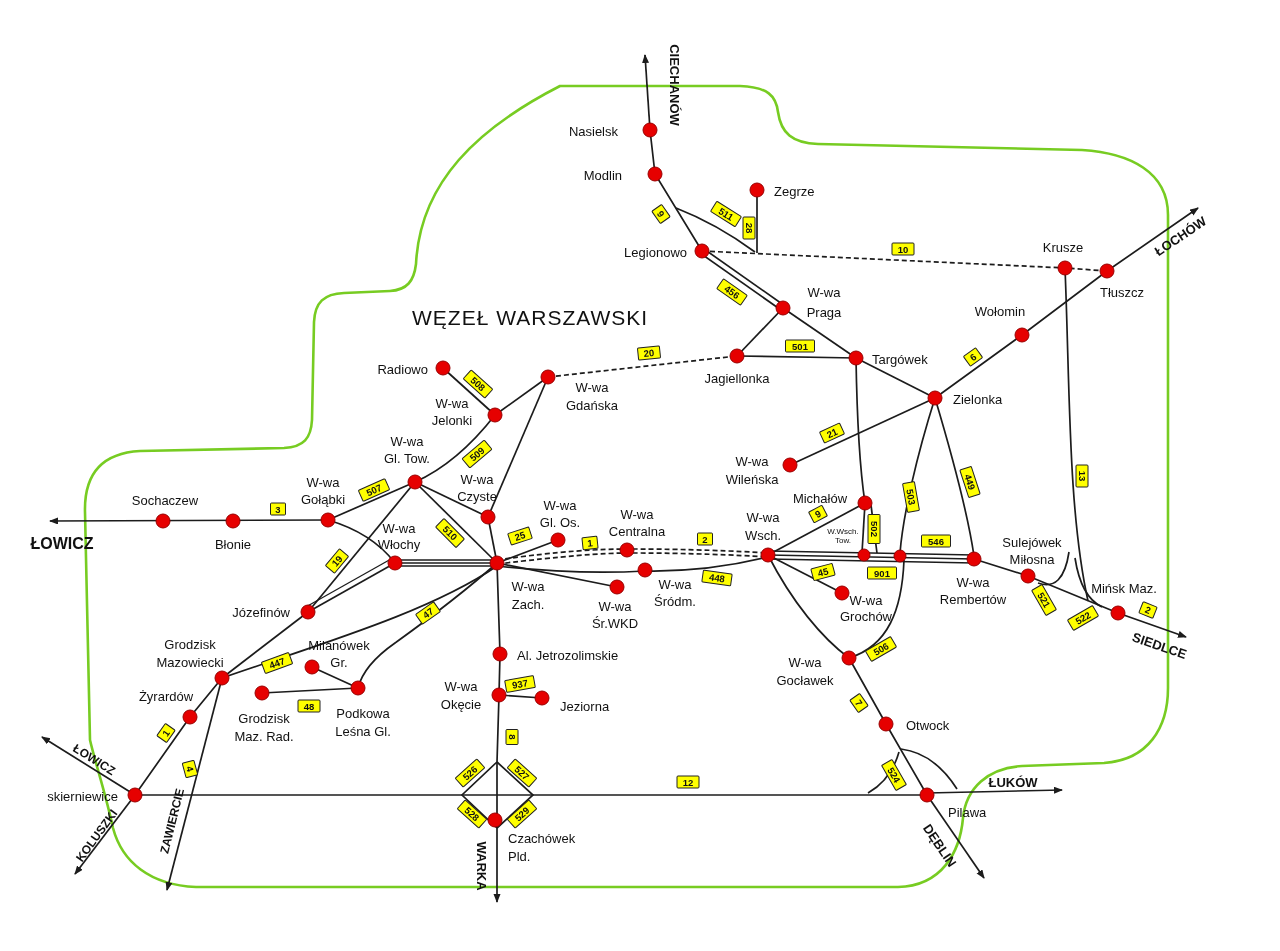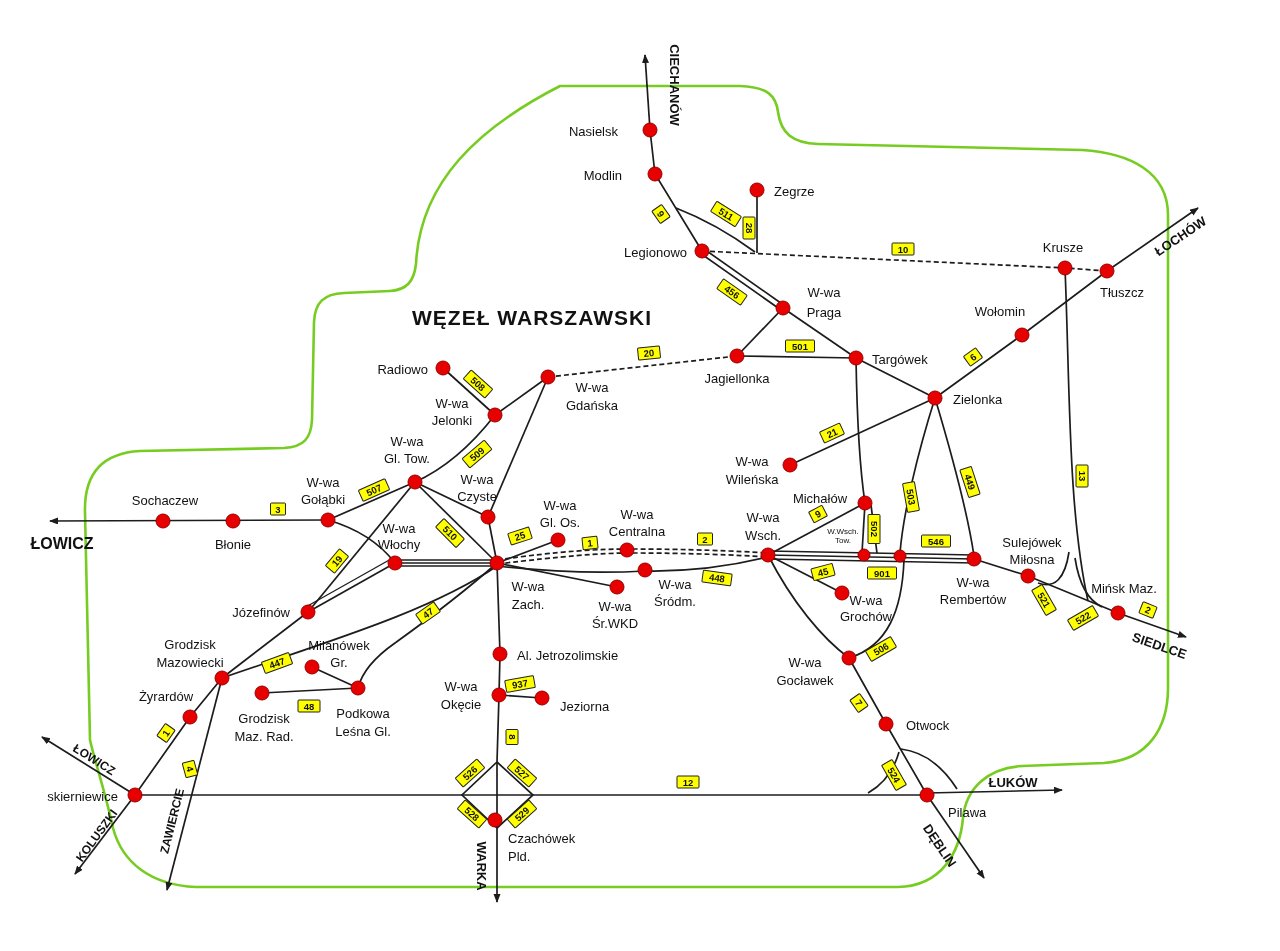--- a/index.html
+++ b/index.html
@@ -1,20 +1,20 @@
 <!DOCTYPE html>
 <html><head>
 <meta charset="utf-8">
 <style>
   html,body{margin:0;padding:0;background:#ffffff;}
   #stage{position:relative;width:1280px;height:951px;background:#ffffff;overflow:hidden;
          font-family:"Liberation Sans", sans-serif;}
   #map-svg{position:absolute;left:0;top:0;}
   #map-title{position:absolute;left:412px;top:306px;width:290px;text-align:left;
-             font-size:21px;font-weight:bold;letter-spacing:1px;color:#111;
+             font-size:21px;font-weight:normal;letter-spacing:1px;color:#111;
              font-family:"Liberation Sans", sans-serif;white-space:nowrap;}
   text{font-family:"Liberation Sans", sans-serif;}
 </style>
 </head>
 <body>
 
 <div id="stage">
   <svg id="map-svg" width="1280" height="951" viewBox="0 0 1280 951" xmlns="http://www.w3.org/2000/svg">
       <defs>
         <marker id="arr" markerWidth="10" markerHeight="9" refX="8" refY="3.5" orient="auto" markerUnits="userSpaceOnUse">

